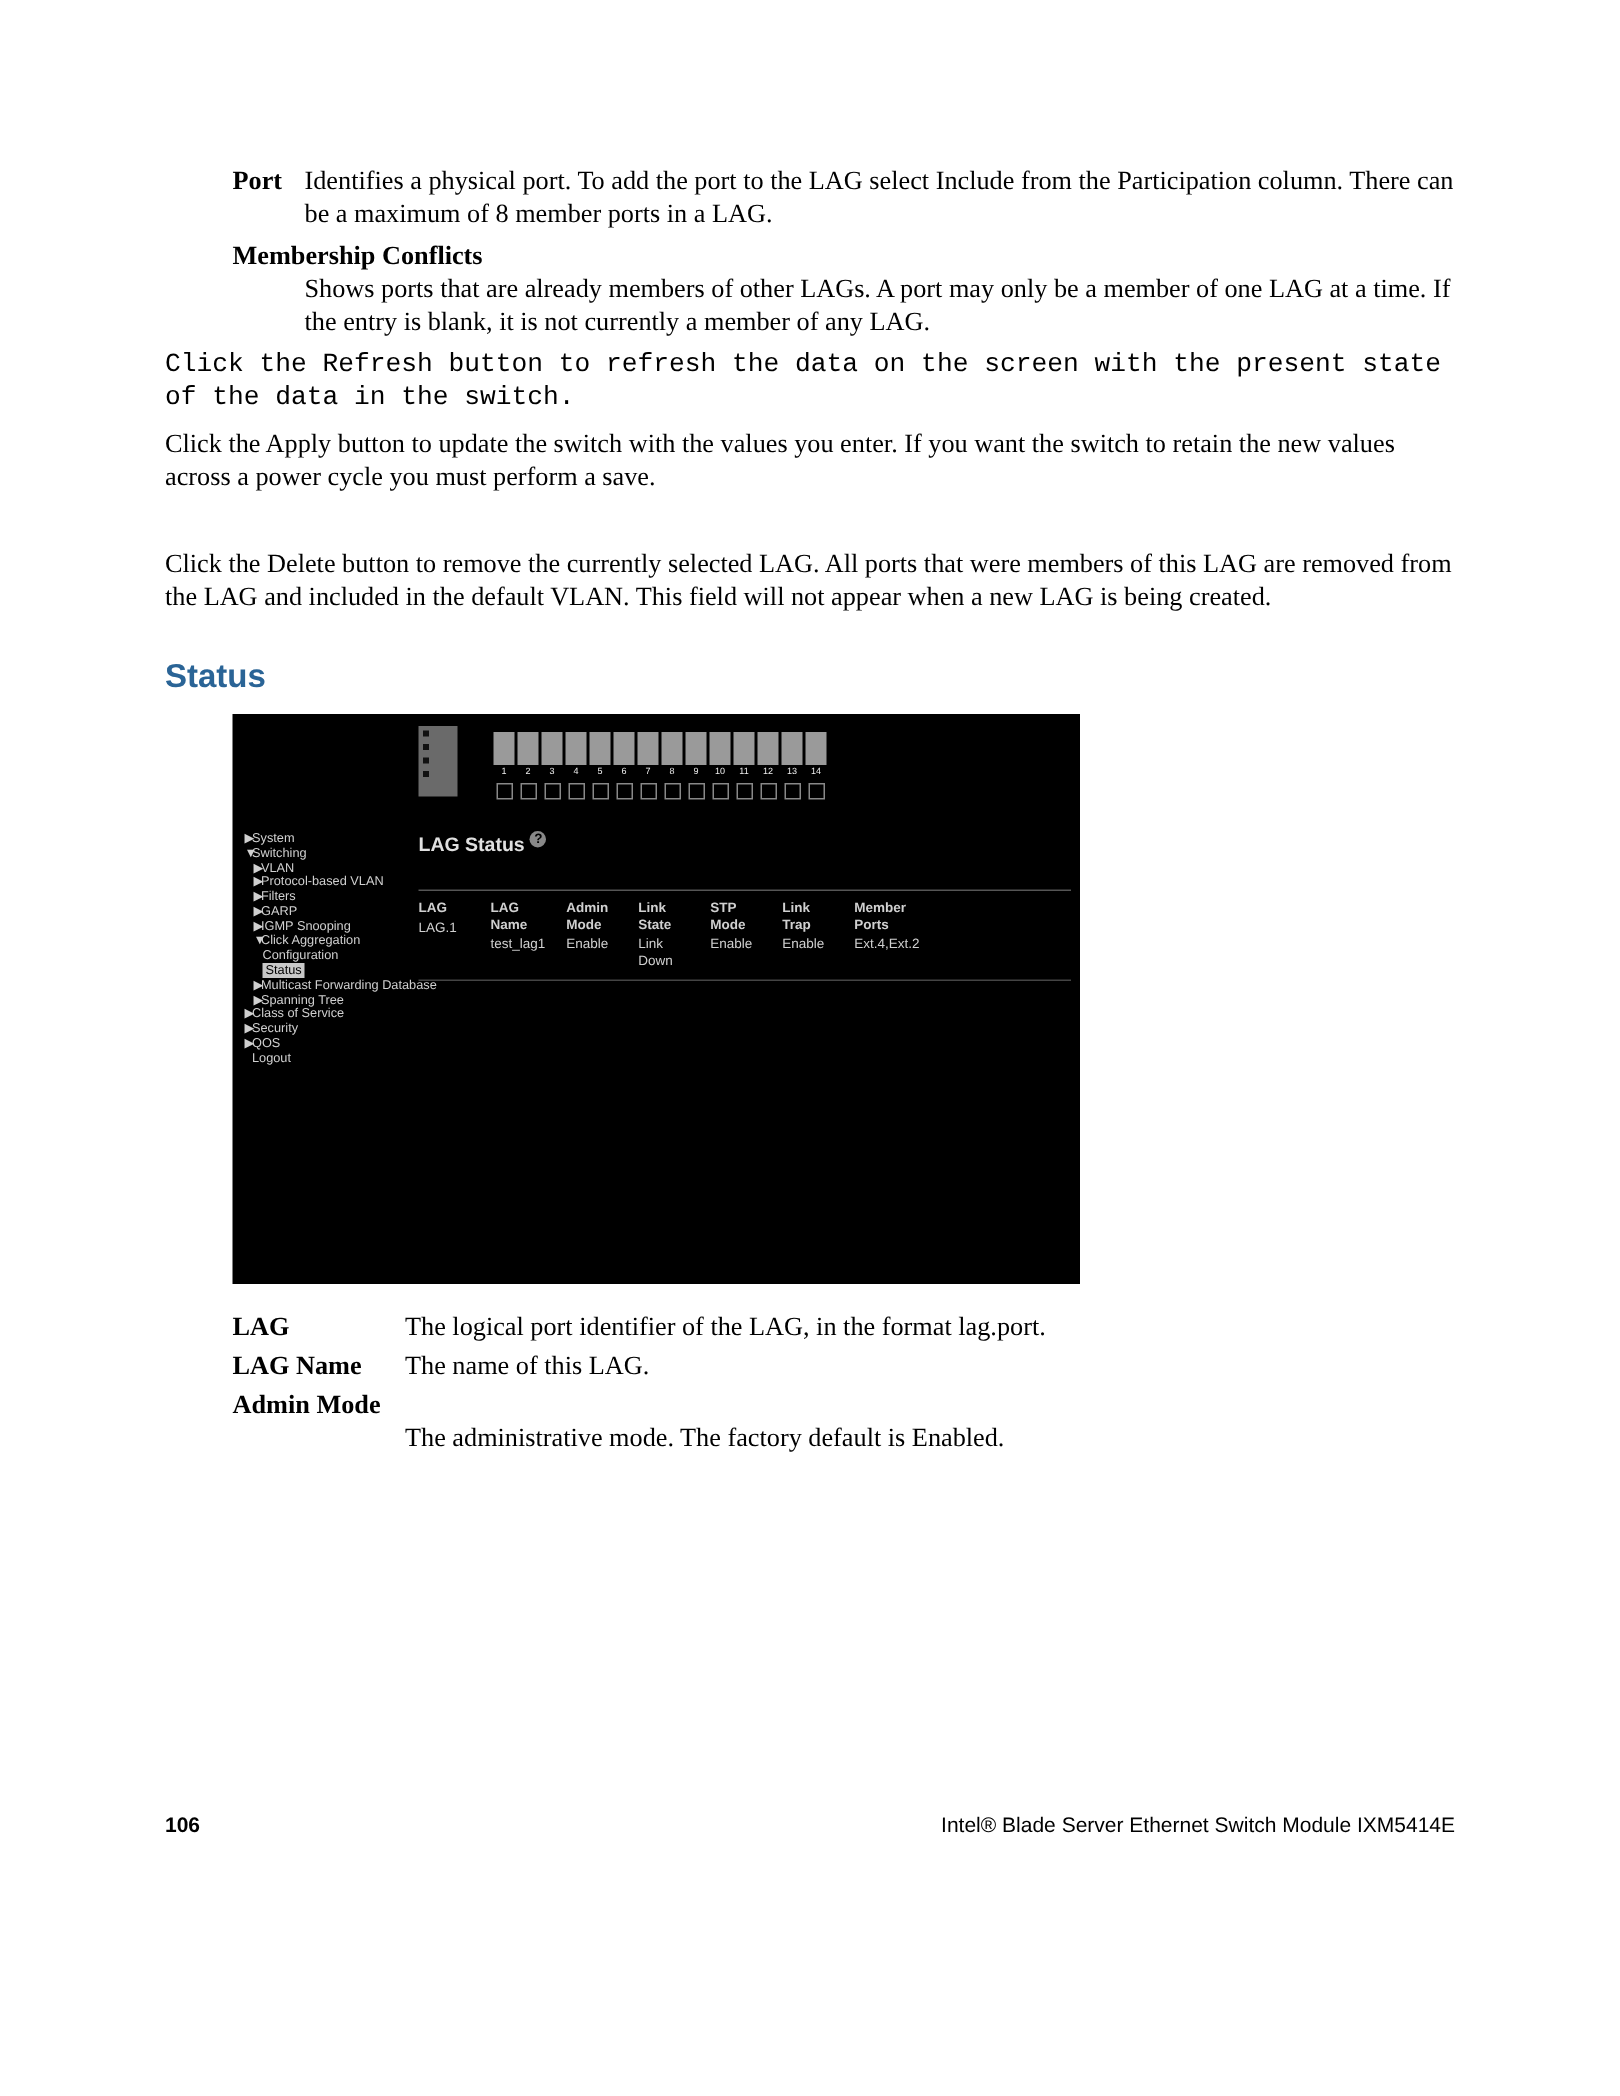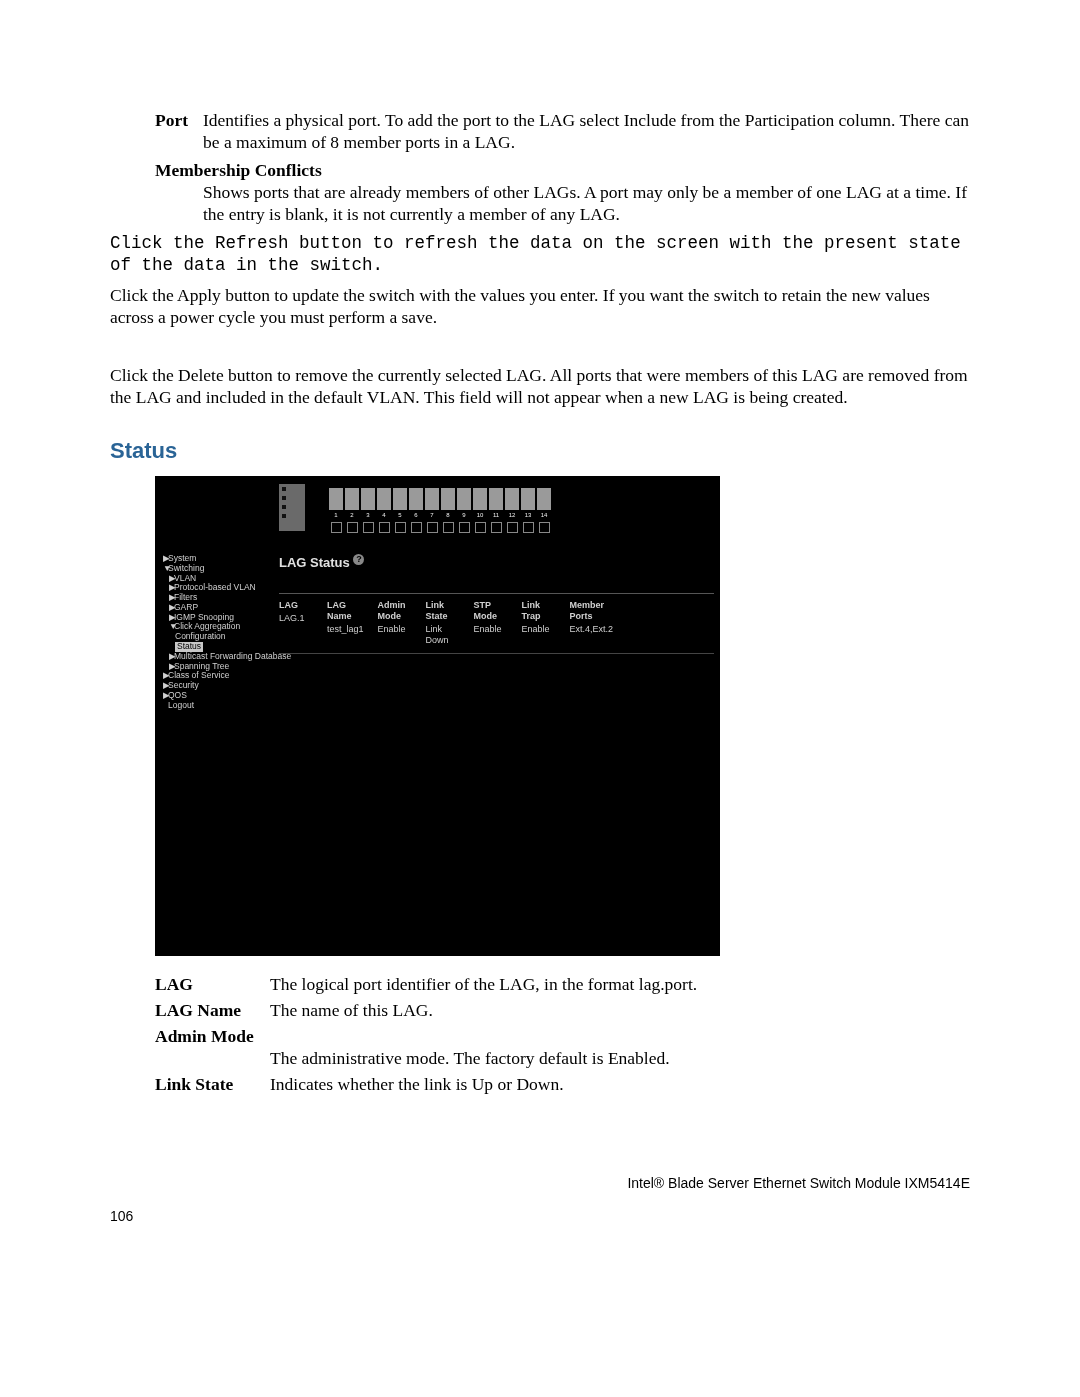--- a/index.html
+++ b/index.html
@@ -38,21 +38,21 @@
     font-family: Arial, Helvetica, sans-serif;
     font-weight: bold;
     font-size: 22px;
     color: #2a6496;
     margin-top: 28px;
     margin-bottom: 4px;
     margin-left: 0px;
   }
   .screenshot {
     width: 565px;
-    height: 480px;
+    height: 380px;
     background: #000;
     margin: 12px 0 18px 0;
     position: relative;
     font-family: Arial, Helvetica, sans-serif;
     color: #bfbfbf;
   }
   .ss-portbar {
     position: absolute;
     top: 8px;
     left: 124px;
@@ -159,21 +159,21 @@
   .footer {
     position: absolute;
     bottom: 172px;
     left: 110px;
     right: 110px;
     display: flex;
     justify-content: space-between;
     font-family: Arial, Helvetica, sans-serif;
     font-size: 14px;
   }
-  .footer .pn { font-weight: normal; margin-top: 33px; }
+  .footer .pn { font-weight: bold; }
 </style>
 </head>
 <body>
 
 <div class="page">
   <div class="content">
 
 
     <div class="def-block">
         <div style="margin-left: 48px; text-indent: -48px;"><span style="font-weight: bold; display: inline-block; width: 48px; text-indent: 0px;">Port</span>Identifies a physical port. To add the port to the LAG select Include from the Participation column. There can be a maximum of 8 member ports in a LAG.</div>
@@ -358,24 +358,20 @@
       </div>
       <div class="row">
         <div class="label">LAG Name</div>
         <div class="desc">The name of this LAG.</div>
       </div>
       <div class="row" style="flex-wrap:wrap">
         <div class="label" style="width:100%">Admin Mode</div>
         <div class="label"></div>
         <div class="desc">The administrative mode. The factory default is Enabled.</div>
       </div>
-      <div class="row">
-        <div class="label">Link State</div>
-        <div class="desc">Indicates whether the link is Up or Down.</div>
-      </div>
     </div>
 
   </div>
 
   <div class="footer">
     <span class="pn">106</span>
     <span>Intel® Blade Server Ethernet Switch Module IXM5414E</span>
   </div>
 </div>
 

